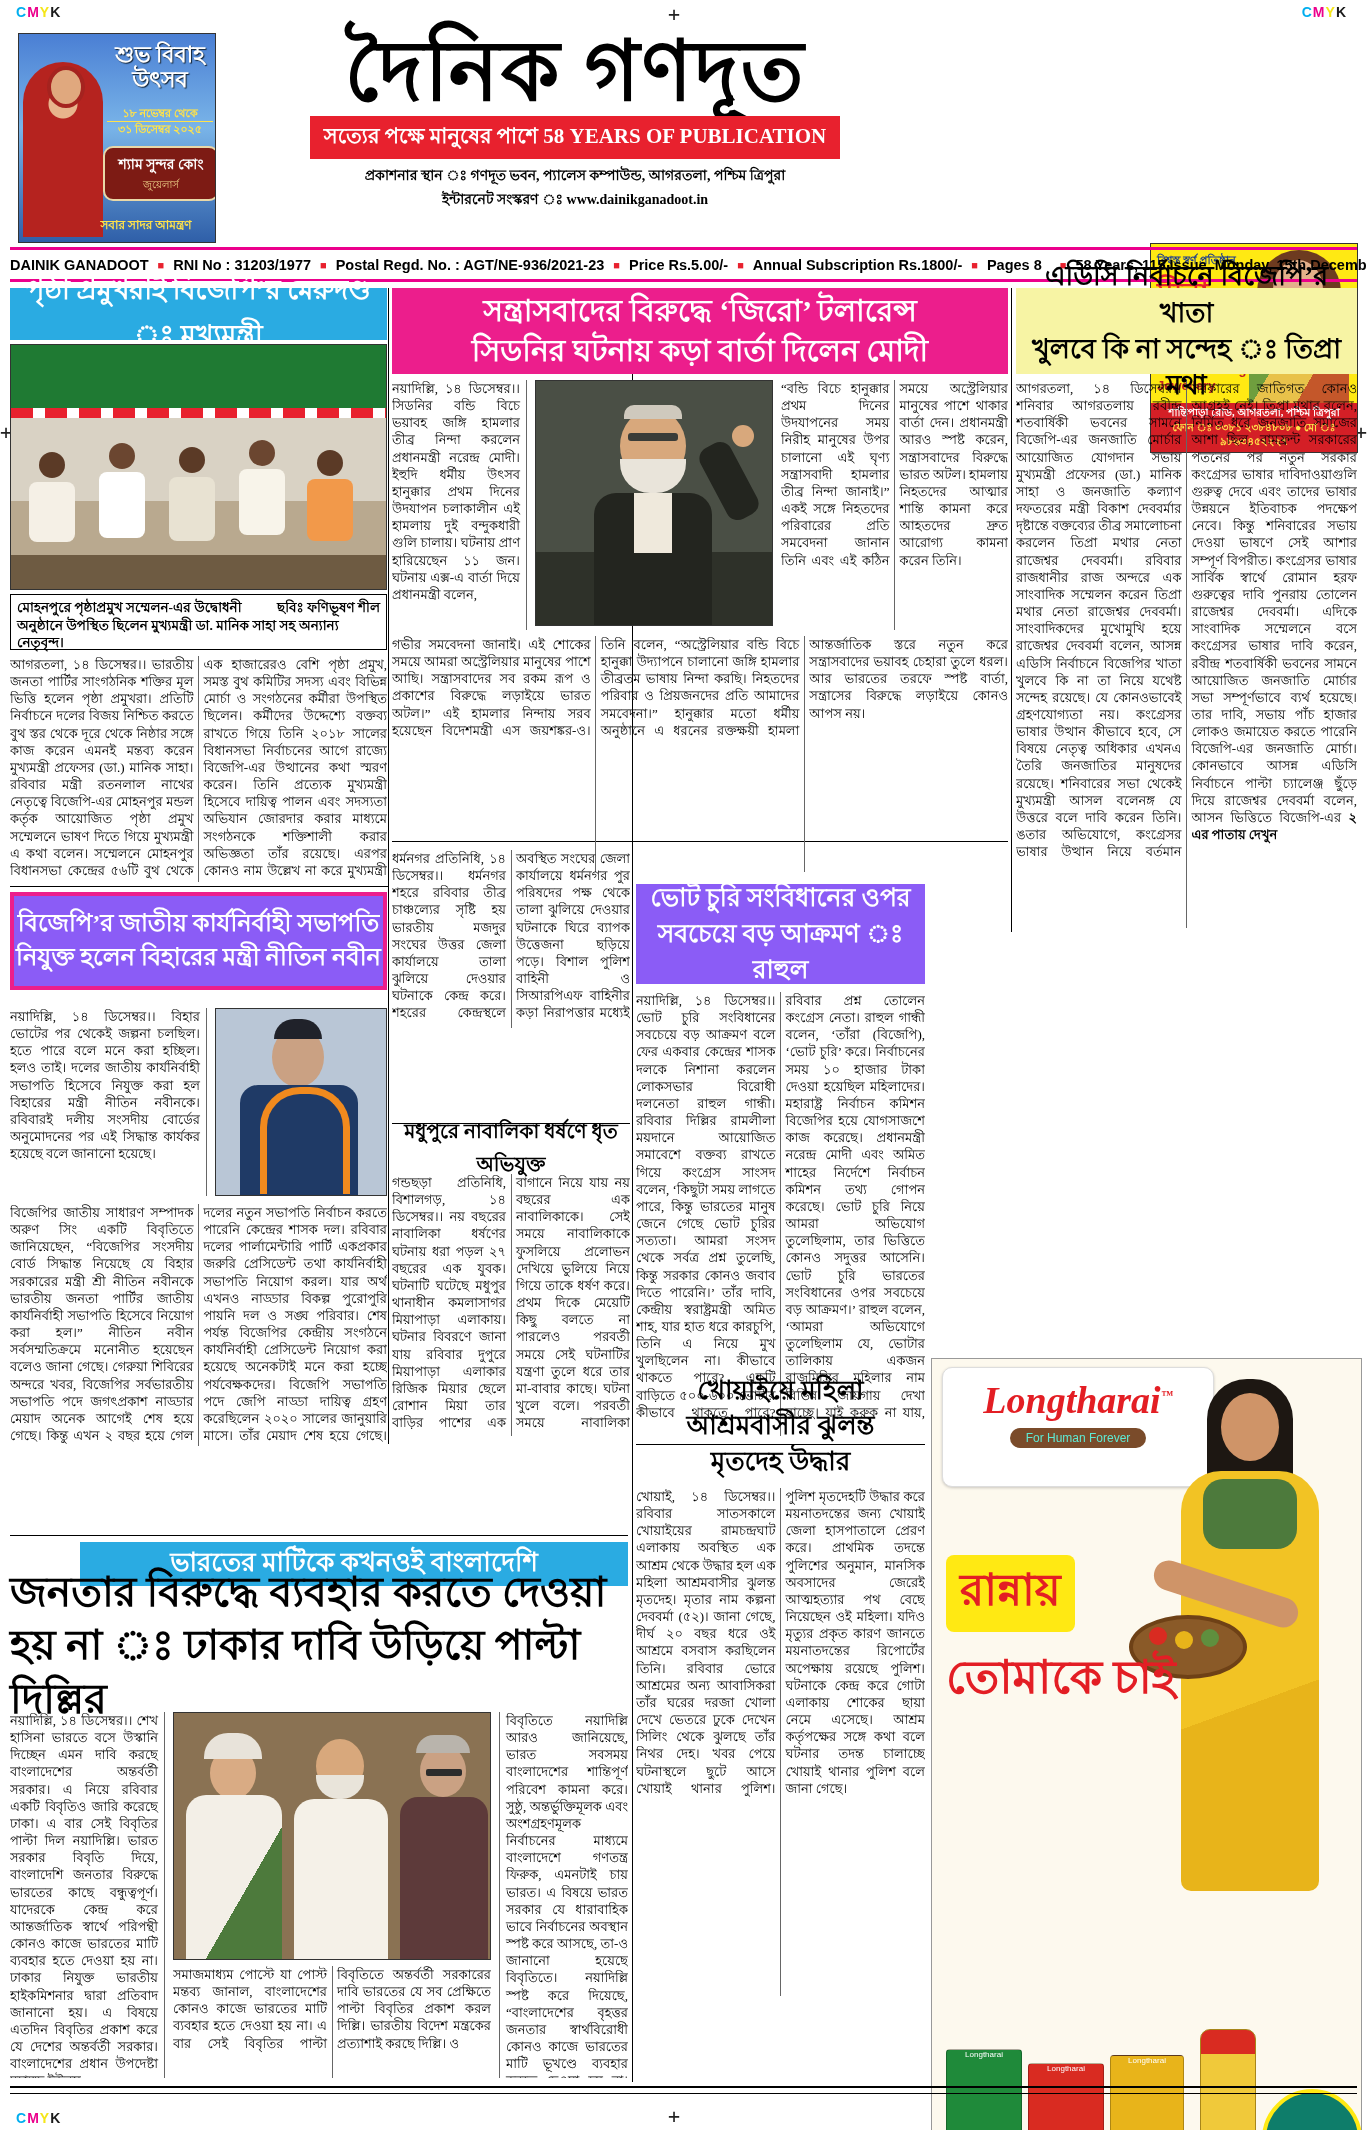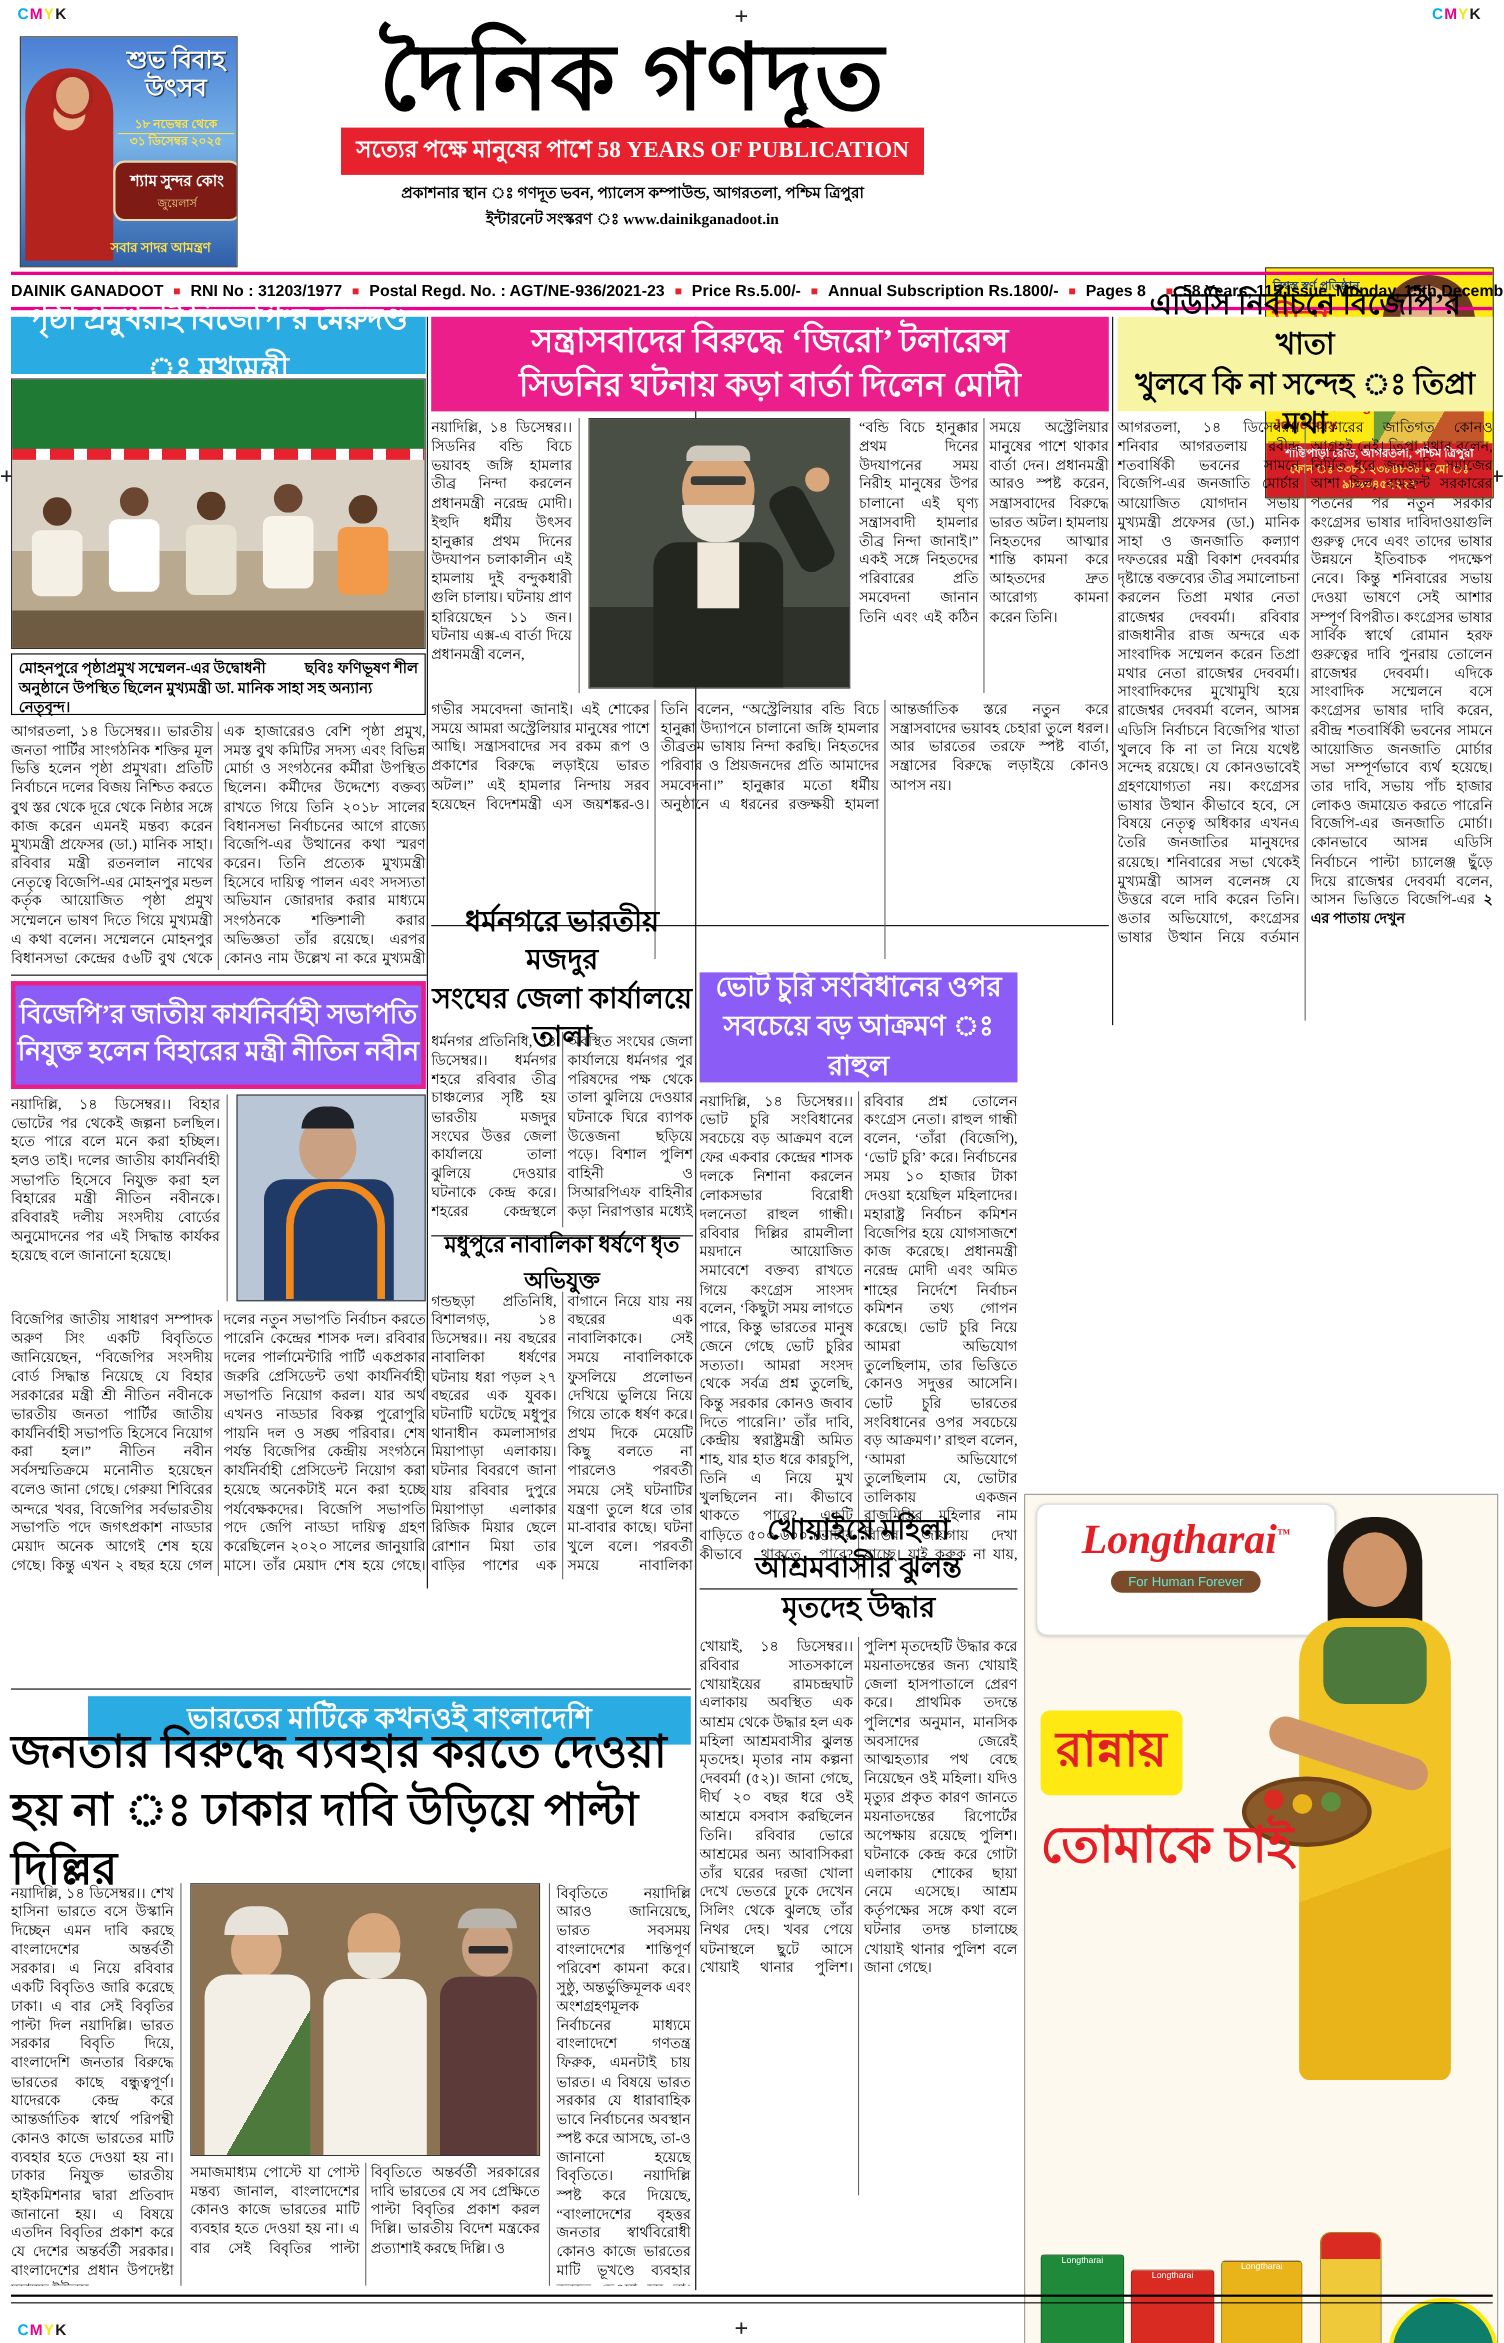--- a/index.html
+++ b/index.html
@@ -191,39 +191,35 @@
     <div class="body-txt cols2" style="margin-top:6px;height:548px;">
       <span>আগরতলা, ১৪ ডিসেম্বর।। শনিবার আগরতলায় রবীন্দ্র শতবার্ষিকী ভবনের সামনে বিজেপি-এর জনজাতি মোর্চার আয়োজিত যোগদান সভায় মুখ্যমন্ত্রী প্রফেসর (ডা.) মানিক সাহা ও জনজাতি কল্যাণ দফতরের মন্ত্রী বিকাশ দেববর্মার দৃষ্টান্তে বক্তব্যের তীব্র সমালোচনা করলেন তিপ্রা মথার নেতা রাজেশ্বর দেববর্মা। রবিবার রাজধানীর রাজ অন্দরে এক সাংবাদিক সম্মেলন করেন তিপ্রা মথার নেতা রাজেশ্বর দেববর্মা। সাংবাদিকদের মুখোমুখি হয়ে রাজেশ্বর দেববর্মা বলেন, আসন্ন এডিসি নির্বাচনে বিজেপির খাতা খুলবে কি না তা নিয়ে যথেষ্ট সন্দেহ রয়েছে। যে কোনওভাবেই গ্রহণযোগ্যতা নয়। কংগ্রেসর ভাষার উত্থান কীভাবে হবে, সে বিষয়ে নেতৃত্ব অধিকার এখনএ তৈরি জনজাতির মানুষদের রয়েছে। শনিবারের সভা থেকেই মুখ্যমন্ত্রী আসল বলেনঙ্গ যে উত্তরে বলে দাবি করেন তিনি। ঙতার অভিযোগে, কংগ্রেসর ভাষার উত্থান নিয়ে বর্তমান সরকারের জাতিগত কোনও আগ্রহই নেই। তিপ্রা মথার বলেন, নির্মিত ধরে জনজাতি সমাজের আশা ছিল, বামফ্রন্ট সরকারের পতনের পর নতুন সরকার কংগ্রেসর ভাষার দাবিদাওয়াগুলি গুরুত্ব দেবে এবং তাদের ভাষার উন্নয়নে ইতিবাচক পদক্ষেপ নেবে। কিন্তু শনিবারের সভায় দেওয়া ভাষণে সেই আশার সম্পূর্ণ বিপরীত। কংগ্রেসর ভাষার সার্বিক স্বার্থে রোমান হরফ গুরুত্বের দাবি পুনরায় তোলেন রাজেশ্বর দেববর্মা। এদিকে সাংবাদিক সম্মেলনে বসে কংগ্রেসর ভাষার দাবি করেন, রবীন্দ্র শতবার্ষিকী ভবনের সামনে আয়োজিত জনজাতি মোর্চার সভা সম্পূর্ণভাবে ব্যর্থ হয়েছে। তার দাবি, সভায় পাঁচ হাজার লোকও জমায়েত করতে পারেনি বিজেপি-এর জনজাতি মোর্চা। কোনভাবে আসন্ন এডিসি নির্বাচনে পাল্টা চ্যালেঞ্জ ছুঁড়ে দিয়ে রাজেশ্বর দেববর্মা বলেন, আসন ভিত্তিতে বিজেপি-এর</span> <span class="cont">২ এর পাতায় দেখুন</span>
     </div>
   </div>
 
   <div class="abs" style="left:10px;top:892px;width:377px;">
     <div class="hbox h-green" style="height:98px;font-size:24px;line-height:1.4;border:4px solid #ec1e8c;box-sizing:border-box;">
       <div>বিজেপি’র জাতীয় কার্যনির্বাহী সভাপতি</div>
         <div>নিযুক্ত হলেন বিহারের মন্ত্রী নীতিন নবীন</div>
     </div>
-    <div style="display:flex;gap:8px;margin-top:5px;height:188px;justify-content:space-between;">
+    <div style="display:flex;gap:8px;margin-top:18px;height:188px;justify-content:space-between;">
       <div class="body-txt" style="width:190px;border-right:1px solid #666;padding-right:6px;">নয়াদিল্লি, ১৪ ডিসেম্বর।। বিহার ভোটের পর থেকেই জল্পনা চলছিল। হতে পারে বলে মনে করা হচ্ছিল। হলও তাই। দলের জাতীয় কার্যনির্বাহী সভাপতি হিসেবে নিযুক্ত করা হল বিহারের মন্ত্রী নীতিন নবীনকে। রবিবারই দলীয় সংসদীয় বোর্ডের অনুমোদনের পর এই সিদ্ধান্ত কার্যকর হয়েছে বলে জানানো হয়েছে।</div>
       <div class="photo" style="flex:1;background:#b9c6d6;">
         <div class="abs head-c" style="left:56px;top:18px;width:52px;height:60px;background:#caa183;"></div>
         <div class="abs" style="left:58px;top:10px;width:48px;height:20px;background:#20222a;border-radius:22px 22px 0 0;"></div>
         <div class="abs" style="left:24px;top:76px;width:118px;height:112px;background:#1f3a66;border-radius:18px 18px 0 0;"></div>
         <div class="abs" style="left:44px;top:78px;width:76px;height:100px;border:7px solid #f08a1e;border-bottom:none;border-radius:40px 40px 0 0;background:transparent;"></div>
       </div>
     </div>
     <div class="body-txt cols2" style="margin-top:8px;height:242px;">
       <span>বিজেপির জাতীয় সাধারণ সম্পাদক অরুণ সিং একটি বিবৃতিতে জানিয়েছেন, “বিজেপির সংসদীয় বোর্ড সিদ্ধান্ত নিয়েছে যে বিহার সরকারের মন্ত্রী শ্রী নীতিন নবীনকে ভারতীয় জনতা পার্টির জাতীয় কার্যনির্বাহী সভাপতি হিসেবে নিয়োগ করা হল।” নীতিন নবীন সর্বসম্মতিক্রমে মনোনীত হয়েছেন বলেও জানা গেছে।</span> <span>গেরুয়া শিবিরের অন্দরে খবর, বিজেপির সর্বভারতীয় সভাপতি পদে জগৎপ্রকাশ নাড্ডার মেয়াদ অনেক আগেই শেষ হয়ে গেছে। কিন্তু এখন ২ বছর হয়ে গেল দলের নতুন সভাপতি নির্বাচন করতে পারেনি কেন্দ্রের শাসক দল। রবিবার দলের পার্লামেন্টারি পার্টি একপ্রকার জরুরি প্রেসিডেন্ট তথা কার্যনির্বাহী সভাপতি নিয়োগ করল। যার অর্থ এখনও নাড্ডার বিকল্প পুরোপুরি পায়নি দল ও সঙ্ঘ পরিবার। শেষ পর্যন্ত বিজেপির কেন্দ্রীয় সংগঠনে কার্যনির্বাহী প্রেসিডেন্ট নিয়োগ করা হয়েছে অনেকটাই মনে করা হচ্ছে পর্যবেক্ষকদের। বিজেপি সভাপতি পদে জেপি নাড্ডা দায়িত্ব গ্রহণ করেছিলেন ২০২০ সালের জানুয়ারি মাসে। তাঁর মেয়াদ শেষ হয়ে গেছে। পাটনা শহরের বিখ্যাত রাজনৈতিক পরিবারের সন্তান নীতিন নবীন। বাবার মৃত্যুর পর নীতিন নবীনের নির্বাচনী রাজনীতিতে হাতেখড়ি। বান্কিপুর বিধানসভা কেন্দ্র থেকে টানা নির্বাচিত হয়ে আসছেন তিনি। ২০০৬ সালের নির্বাচনে প্রথম জয়ের পর থেকে টানা চারবার—২০১০,</span> 
     </div>
   </div>
 
   <div class="abs" style="left:392px;top:846px;width:238px;">
-    <div class="hbox h-plain" style="height:88px;font-size:26px;line-height:1.35;">
-      <div>ধর্মনগরে ভারতীয় মজদুর</div>
-        <div>সংঘের জেলা কার্যালয়ে তালা</div>
-    </div>
     <div class="body-txt cols2" style="margin-top:4px;height:178px;">
       <span>ধর্মনগর প্রতিনিধি, ১৪ ডিসেম্বর।। ধর্মনগর শহরে রবিবার তীব্র চাঞ্চল্যের সৃষ্টি হয় ভারতীয় মজদুর সংঘের উত্তর জেলা কার্যালয়ে তালা ঝুলিয়ে দেওয়ার ঘটনাকে কেন্দ্র করে। শহরের কেন্দ্রস্থলে অবস্থিত সংঘের জেলা কার্যালয়ে ধর্মনগর পুর পরিষদের পক্ষ থেকে তালা ঝুলিয়ে দেওয়ার ঘটনাকে ঘিরে ব্যাপক উত্তেজনা ছড়িয়ে পড়ে। বিশাল পুলিশ বাহিনী ও সিআরপিএফ বাহিনীর কড়া নিরাপত্তার মধ্যেই এই প্রশাসনিক অভিযান পরিচালিত হয়। অভিযান চলাকালীন কার্যালয়ের ভেতরে লাগানো আসবাবপত্রগুলি সরিয়ে নেওয়া হয় ও সাইনবোর্ড খুলে ফেলা হয়। যে কোনও অপ্রীতিকর পরিস্থিতি এড়াতে গোটা এলাকা সামরিকভাবে নিষিদ্ধ করা হয়। এই অভিযানে উপস্থিত ছিলেন ধর্মনগর মহকুমা পুলিশ আধিকারিক জয়ন্ত কর্মকার, ধর্মনগর থানার ওসি সহ অতিরিক্ত জেলা শাসক ও ম্যাজিস্ট্রেট (ডিসিএম) সুবর্ণক মজুমদার, কর্ঞ্জরাম রিয়াং সহ ধর্মনগর পুর পরিষদের একাধিক আধিকারিক। প্রশাসনিক সূত্রে জানা গেছে, শনিবার দুপুরেই ওই দ্বারা</span> 
     </div>
   </div>
 
   <div class="abs" style="left:392px;top:1128px;width:238px;">
     <div class="hbox h-plain" style="height:42px;font-size:20px;">মধুপুরে নাবালিকা ধর্ষণে ধৃত অভিযুক্ত</div>
     <div class="body-txt cols2" style="margin-top:4px;height:262px;">
       <span>গন্ডছড়া প্রতিনিধি, বিশালগড়, ১৪ ডিসেম্বর।। নয় বছরের নাবালিকা ধর্ষণের ঘটনায় ধরা পড়ল ২৭ বছরের এক যুবক। ঘটনাটি ঘটেছে মধুপুর থানাধীন কমলাসাগর মিয়াপাড়া এলাকায়। ঘটনার বিবরণে জানা যায় রবিবার দুপুরে মিয়াপাড়া এলাকার রিজিক মিয়ার ছেলে রোশান মিয়া তার বাড়ির পাশের এক বাগানে নিয়ে যায় নয় বছরের এক নাবালিকাকে। সেই সময়ে নাবালিকাকে ফুসলিয়ে প্রলোভন দেখিয়ে ভুলিয়ে নিয়ে গিয়ে তাকে ধর্ষণ করে। প্রথম দিকে মেয়েটি কিছু বলতে না পারলেও পরবর্তী সময়ে সেই ঘটনাটির যন্ত্রণা তুলে ধরে তার মা-বাবার কাছে। ঘটনা খুলে বলে। পরবর্তী সময়ে নাবালিকা মেয়ের মা রবিবার বিকেলে ছুটে গিয়ে মধুপুর থানায় অভিযোগ দায়ের করে। পরবর্তী সময়ে মধুপুর থানার পুলিশ ঘটনার তদন্ত শুরু করে অভিযুক্ত রোশান মিয়াকে গ্রেফতার করে। সোমবার তাকে আদালতে তোলা হবে বলে থানা সূত্রে জানা গেছে। এদিকে অভিযুক্তের দৃষ্টান্তমূলক শাস্তির দাবিতে সরব হয়েছেন স্থানীয় মিয়াপাড়ার মহিলারা সহ এলাকাবাসী। পুলিশ রোশান মিয়াকে তার বাড়ি থেকে</span> 
     </div>

